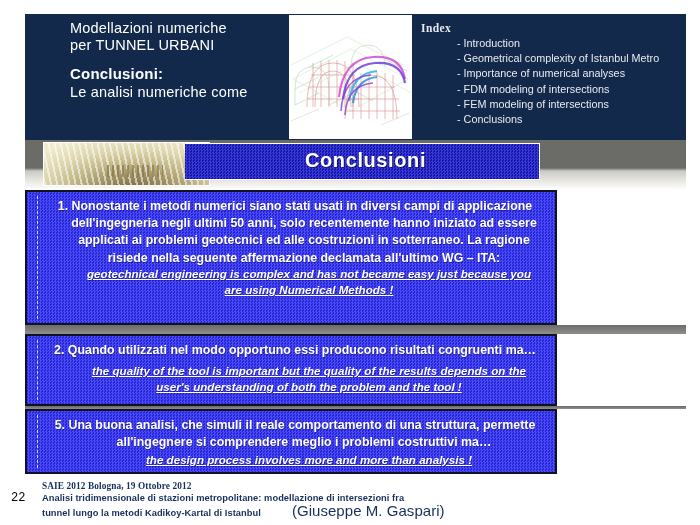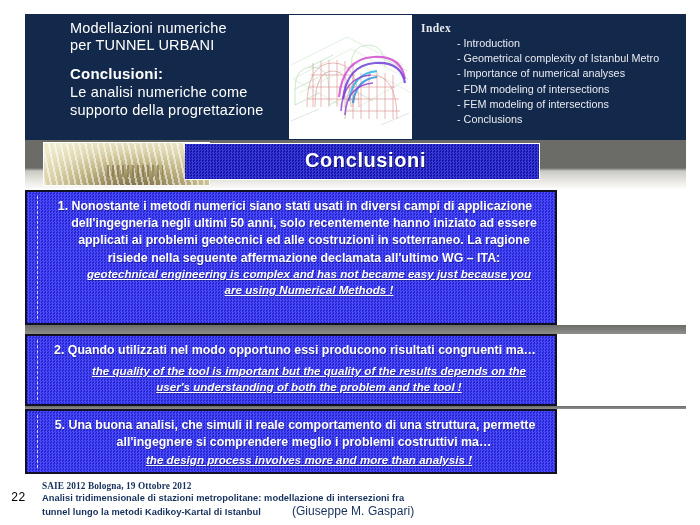--- a/index.html
+++ b/index.html
@@ -120,33 +120,32 @@
   
   #footer{ position:absolute; left:0; top:476px; width:700px; height:49px; background:#ffffff; }
   #slide-number{
     position:absolute; left:11px; top:15px;
     font-size:12px; color:#000000; font-family:Liberation Mono, monospace;
   }
   #footer-text{ position:absolute; left:42px; top:4px; width:450px; color:#16305c; }
   #footer-line1{ font-size:9.3px; font-weight:bold; font-family:"Liberation Serif", serif; line-height:12px; letter-spacing:.1px;}
   #footer-line2{ font-size:9.3px; font-weight:bold; line-height:12.5px; letter-spacing:.05px;}
   #footer-line3{ font-size:9.3px; font-weight:bold; line-height:12.5px; letter-spacing:.05px;}
-  #footer-author{ font-weight:normal; font-size:12px; padding-left:31px; }
+  #footer-author{ font-weight:normal; font-size:15px; padding-left:31px; }
 </style>
 </head>
 <body>
 
 <div id="header">
 
   <div id="header-title">
     <div class="hdr-line">Modellazioni numeriche</div>
     <div class="hdr-line">per TUNNEL URBANI</div>
     <div class="hdr-sub">Conclusioni:</div>
     <div class="hdr-line2">Le analisi numeriche come</div>
-    <div class="hdr-line2">supporto della progrettazione</div>
   </div>
 
   <div id="model-thumb">
     <svg width="123" height="124" viewBox="0 0 123 124">
       <rect width="123" height="124" fill="#ffffff"></rect>
       <g stroke="#cfe8cf" stroke-width="0.6" fill="none">
         <path d="M4 64 L62 34 L119 64 L62 96 Z"></path>
         <path d="M10 78 L68 48 L122 78"></path>
         <path d="M2 50 L58 22 L114 50"></path>
       </g>

